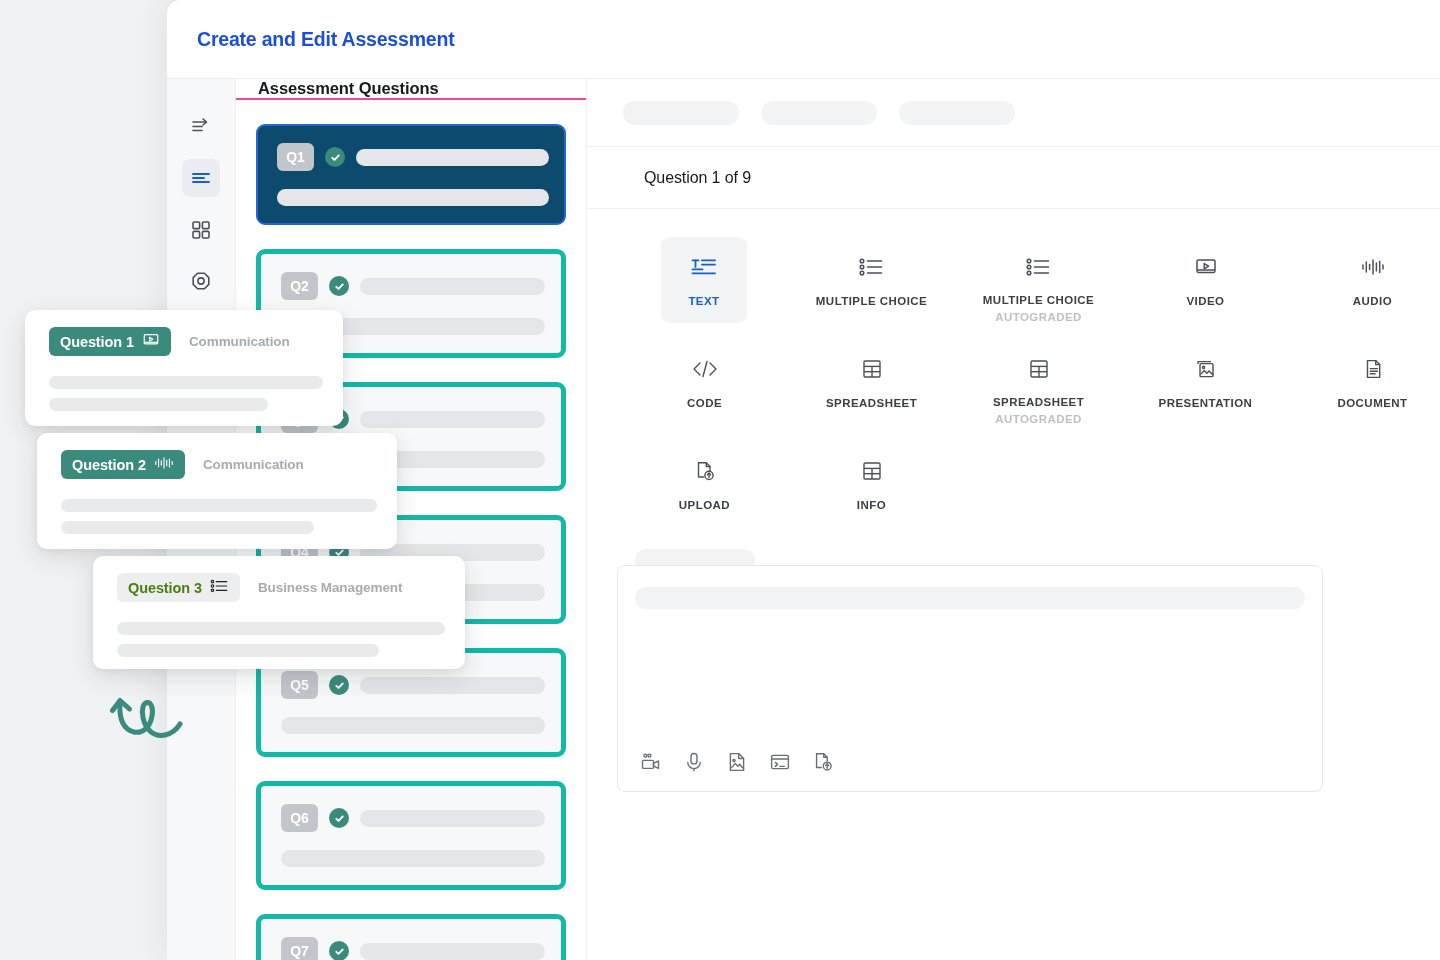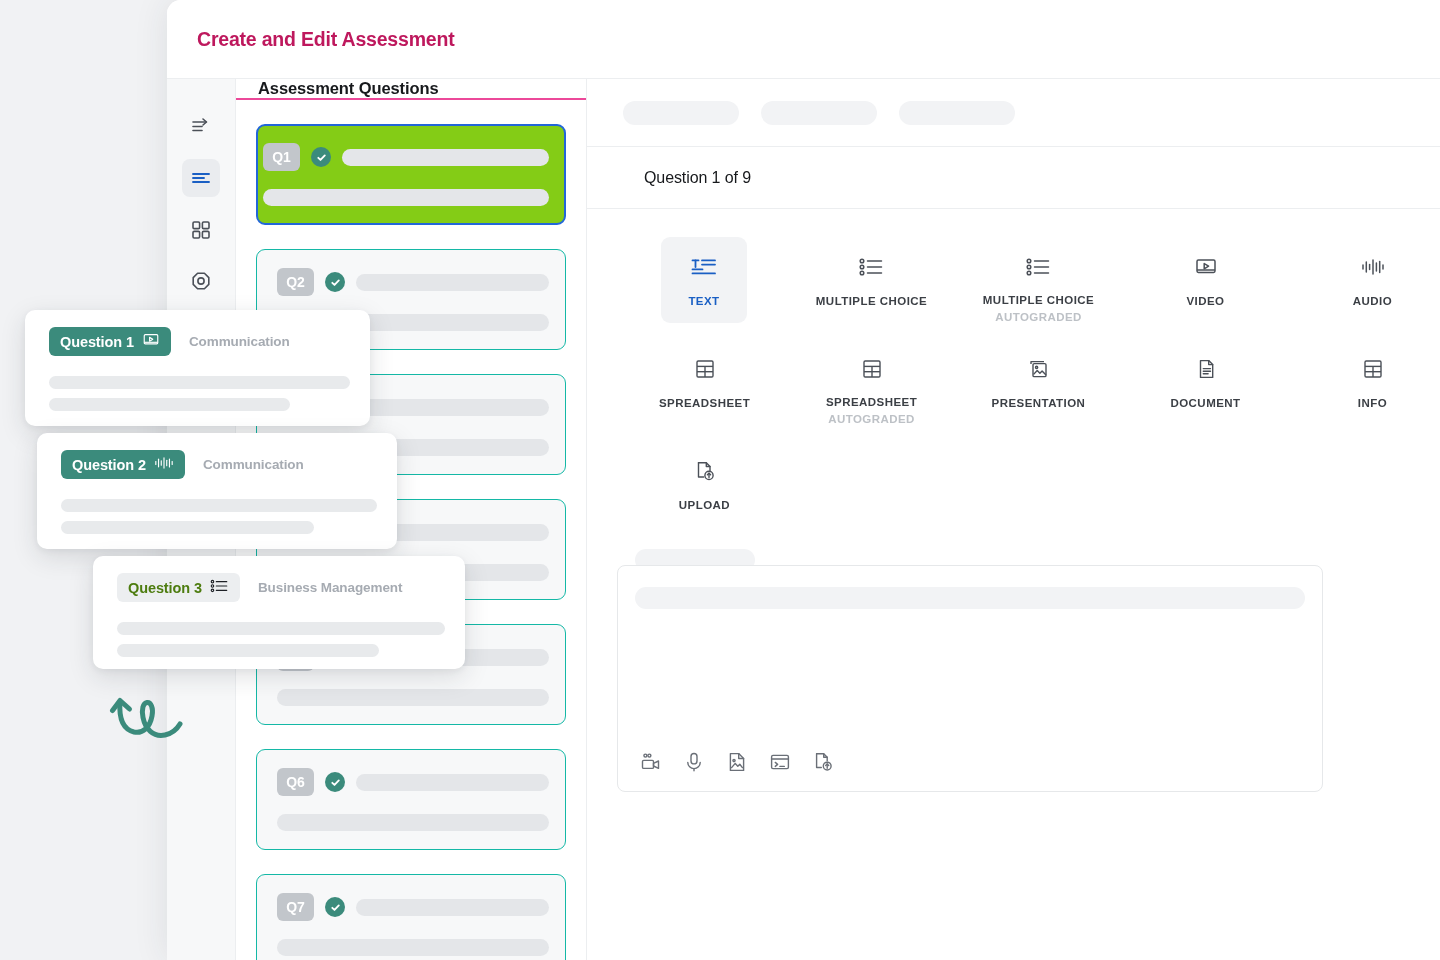--- a/index.html
+++ b/index.html
@@ -23,21 +23,21 @@
     overflow: hidden;
   }
   .app-header {
     height: 79px;
     background: #fff;
     display: flex; align-items: center;
     padding-left: 30px;
     border-bottom: 1px solid #eceef0;
   }
   .app-title {
-    font-size: 19.5px; font-weight: 700; color: #be185d;
+    font-size: 19.5px; font-weight: 700; color: #1d4ed8;
     letter-spacing: -0.2px;
   }
 
   .app-body { display: flex; height: 881px; }
 
   
   .rail {
     width: 69px; flex: 0 0 69px;
     background: #f7f8f9;
     border-right: 1px solid #eceef0;
@@ -63,27 +63,27 @@
   .q-col-head {
     height: 78px; display: flex; align-items: center;
     padding-left: 22px;
     border-bottom: 2px solid #ec4899;
   }
   .q-col-head h2 { font-size: 16.5px; font-weight: 700; color: #17191c; letter-spacing: -0.1px; }
   .q-list { padding: 24px 20px 0 20px; display: flex; flex-direction: column; gap: 24px; }
 
   .q-item {
     background: #f7f8f9;
-    border: 1px solid #14b8a6;
+    border: 5px solid #14b8a6;
     border-radius: 9px;
     padding: 18px 16px 18px 20px;
     min-height: 93px;
     cursor: pointer;
   }
-  .q-item.selected { border: 2px solid #2266d9; background: #84cc16; padding: 17px 15px 17px 5px; }
+  .q-item.selected { border: 2px solid #2266d9; background: #0c4a6e; padding: 17px 15px 17px 19px; }
   .q-row1 { display: flex; align-items: center; gap: 11px; }
   .q-chip {
     background: #c2c6cb; color: #fff; font-weight: 700; font-size: 14px;
     border-radius: 6px; width: 37px; height: 28px;
     display: flex; align-items: center; justify-content: center;
   }
   .q-check {
     width: 20px; height: 20px; border-radius: 50%;
     background: #3b8b7c; display: flex; align-items: center; justify-content: center;
     flex: 0 0 20px;
@@ -151,21 +151,21 @@
   .composer-tools span { display: flex; cursor: pointer; }
 
   
   .float-card {
     position: absolute;
     background: #fff;
     border-radius: 10px;
     box-shadow: 0 8px 26px rgba(28,36,50,0.13), 0 2px 6px rgba(28,36,50,0.06);
     padding: 17px 20px 20px 24px;
   }
-  .fc1 { left: 25px; top: 310px; width: 345px; height: 116px; }
+  .fc1 { left: 25px; top: 310px; width: 318px; height: 116px; }
   .fc2 { left: 37px; top: 433px; width: 360px; height: 116px; }
   .fc3 { left: 93px; top: 556px; width: 372px; height: 113px; }
   .fc-row { display: flex; align-items: center; gap: 18px; }
   .fc-badge {
     background: #3b8b7c; color: #fff;
     border-radius: 6px; height: 29px;
     display: flex; align-items: center; gap: 8px;
     padding: 0 11px;
     font-size: 14.5px; font-weight: 700; letter-spacing: -0.1px;
   }
@@ -409,20 +409,30 @@
                   <path d="M9.6 9.5v5"></path>
                 <path d="M13 5v14"></path>
                   <path d="M16.4 8v8"></path>
                   <path d="M19.7 6.5v11"></path>
                   <path d="M23 10v4"></path>
               </svg>
             </div>
             <div class="type-label">AUDIO</div>
           </div>
 
+          <div class="type-tile">
+            <div class="type-ico">
+              <svg width="30" height="24" viewBox="0 0 30 24" fill="none" stroke="#4b5058" stroke-width="1.4" stroke-linecap="round" stroke-linejoin="round">
+                <path d="M10 6L4 12l6 6"></path>
+                  <path d="M20 6l6 6-6 6"></path>
+                  <path d="M17 4.5l-4 15"></path>
+              </svg>
+            </div>
+            <div class="type-label">CODE</div>
+          </div>
 
           <div class="type-tile">
             <div class="type-ico">
               <svg width="26" height="24" viewBox="0 0 26 24" fill="none" stroke="#4b5058" stroke-width="1.4">
                 <rect x="5" y="4" width="16" height="16" rx="1.2"></rect>
                 <path d="M5 9.4h16"></path>
                   <path d="M5 14.7h16"></path>
                   <path d="M13 9.4V20"></path>
               </svg>
             </div>
@@ -458,46 +468,46 @@
             <div class="type-ico">
               <svg width="24" height="24" viewBox="0 0 24 24" fill="none" stroke="#4b5058" stroke-width="1.4" stroke-linejoin="round" stroke-linecap="round">
                 <path d="M6.5 3.6h8.2l4 4V20.4H6.5z"></path>
                 <path d="M14.7 3.6v4h4"></path>
                 <path d="M9.3 11.6h7.2"></path>
                   <path d="M9.3 14.2h7.2"></path>
                   <path d="M9.3 16.8h4.8"></path>
               </svg>
             </div>
             <div class="type-label">DOCUMENT</div>
-          </div>
-
-          <div class="type-tile">
-            <div class="type-ico">
-              <svg width="26" height="24" viewBox="0 0 26 24" fill="none" stroke="#4b5058" stroke-width="1.4">
-                <rect x="5" y="4" width="16" height="16" rx="1.2"></rect>
-                <path d="M5 9.4h16"></path>
-                  <path d="M5 14.7h16"></path>
-                  <path d="M13 9.4V20"></path>
-              </svg>
-            </div>
-            <div class="type-label">INFO</div>
           </div>
 
           <div class="type-tile">
             <div class="type-ico">
               <svg width="26" height="24" viewBox="0 0 26 24" fill="none" stroke="#4b5058" stroke-width="1.4" stroke-linejoin="round" stroke-linecap="round">
                 <path d="M6.5 3.8h7.8l3.7 3.7v4.1"></path>
                 <path d="M6.5 3.8V18h5.2"></path>
                 <path d="M14.3 3.8v3.7h3.7"></path>
                 <circle cx="17" cy="16.4" r="4.1"></circle>
                 <path d="M17 18.6v-4.3"></path>
                   <path d="M15.4 15.7L17 14.2l1.6 1.5"></path>
               </svg>
             </div>
             <div class="type-label">UPLOAD</div>
+          </div>
+
+          <div class="type-tile">
+            <div class="type-ico">
+              <svg width="26" height="24" viewBox="0 0 26 24" fill="none" stroke="#4b5058" stroke-width="1.4">
+                <rect x="5" y="4" width="16" height="16" rx="1.2"></rect>
+                <path d="M5 9.4h16"></path>
+                  <path d="M5 14.7h16"></path>
+                  <path d="M13 9.4V20"></path>
+              </svg>
+            </div>
+            <div class="type-label">INFO</div>
           </div>
 
         </div>
 
         <div class="composer-wrap">
           <div class="composer-tab"></div>
           <div class="composer">
             <div class="composer-line"></div>
             <div class="composer-tools">
 

